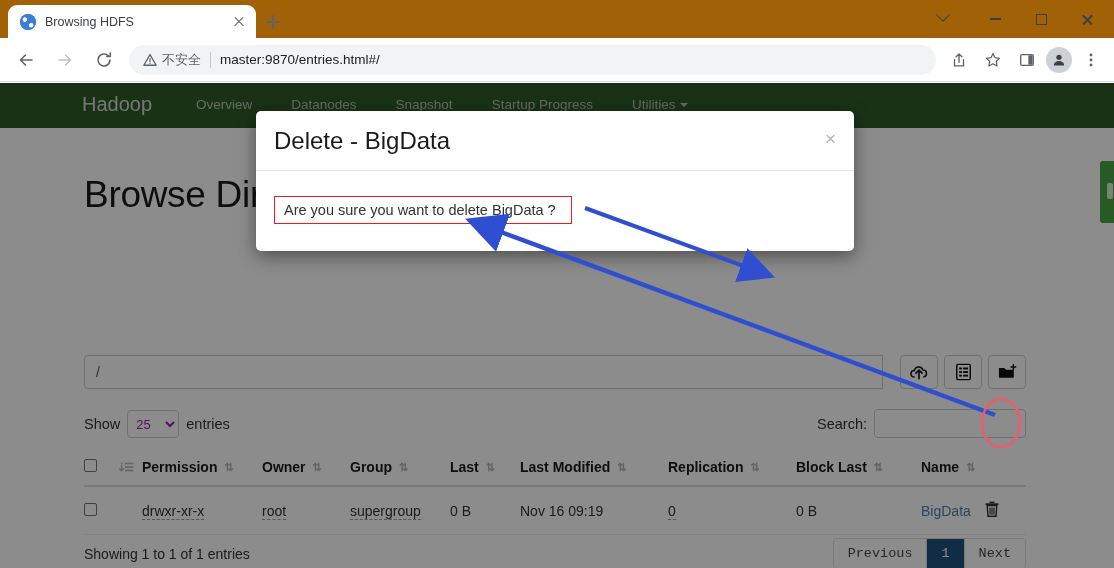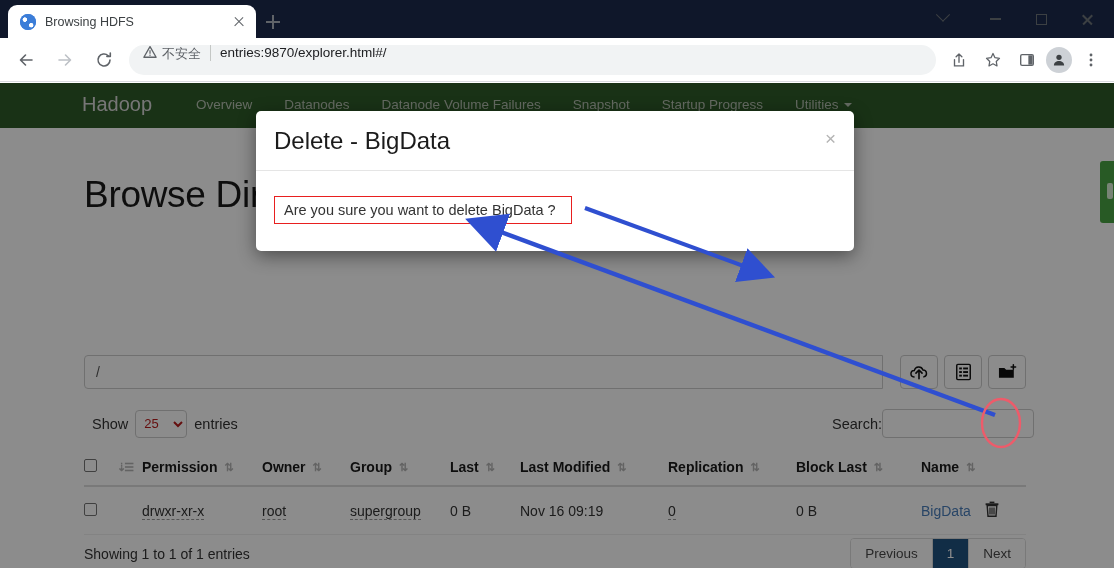--- a/index.html
+++ b/index.html
@@ -7,21 +7,21 @@
     width: 1114px; height: 568px;
     font-family: "Liberation Sans", sans-serif;
     overflow: hidden;
     background: #fff;
   }
   #screen { position: relative; width: 1114px; height: 568px; }
 
   
   .win-titlebar {
     position: absolute; left: 0; top: 0; width: 1114px; height: 38px;
-    background: #0f172a;
+    background: #a16207;
   }
   .tab {
     position: absolute; left: 8px; top: 5px; width: 248px; height: 33px;
     background: #fff; border-radius: 9px 9px 0 0;
     display: flex; align-items: center; padding: 0 8px 0 12px;
   }
   .tab-favicon {
     width: 16px; height: 16px; border-radius: 50%;
     background: #3b7dd8; flex: none; position: relative;
     display: flex; align-items: center; justify-content: center;
@@ -86,21 +86,21 @@
   }
   .nav-btn {
     width: 30px; height: 30px; margin-left: 9px; cursor: pointer;
     display: flex; align-items: center; justify-content: center;
     color: #5f6368;
   }
   .nav-btn.first { margin-left: 11px; }
   .nav-btn.disabled { color: #bdc1c6; }
   .omnibox {
     flex: 1; height: 30px; margin: 0 8px 0 10px; border-radius: 15px;
-    background: #f1f3f4; display: flex; padding: 0 14px;
+    background: #f1f3f4; display: flex; align-items: center; padding: 0 14px;
     font-size: 13.5px; color: #202124; cursor: text;
   }
   .insecure-text { color: #5f6368; font-size: 13px; }
   .omni-sep {
     width: 1px; height: 16px; background: #c4c7c5; margin: 0 9px;
   }
   .omni-url { color: #202124; font-size: 13.5px; }
   .tb-icon {
     width: 30px; height: 30px; margin-right: 4px; cursor: pointer;
     display: flex; align-items: center; justify-content: center; color: #5f6368;
@@ -118,21 +118,21 @@
   }
   .navbar {
     position: absolute; left: 0; top: 0; width: 1114px; height: 45px;
     background: #2f5b28;
   }
   .brand {
     position: absolute; left: 82px; top: 10px;
     font-size: 20px; color: #d8d8d8; font-weight: 400;
   }
   .navlinks {
-    position: absolute; left: 180px; top: 14px; display: flex; gap: 0;
+    position: absolute; left: 180px; top: 14px; display: flex; gap: 7px;
     font-size: 13.5px;
   }
   .navlinks a {
     color: #b7c2b3; text-decoration: none; padding: 0 16px; white-space: nowrap;
     cursor: pointer;
   }
   .caret-down {
     display: inline-block; width: 0; height: 0; margin-left: 5px;
     border-left: 4px solid transparent; border-right: 4px solid transparent;
     border-top: 4px solid #b7c2b3; vertical-align: middle;
@@ -162,31 +162,31 @@
     font-family: "Liberation Sans", sans-serif;
   }
   .btn-group { display: flex; gap: 0; margin-left: 11px; }
   .icon-btn {
     width: 38px; height: 34px; border: 1px solid #ccc; background: #fff;
     border-radius: 4px; margin-left: 6px; cursor: pointer;
     display: flex; align-items: center; justify-content: center; color: #111;
   }
 
   .showrow {
-    position: absolute; left: 92px; top: 326px; width: 942px;
-    display: flex; align-items: center; justify-content: space-between;
+    position: absolute; left: 84px; top: 326px; width: 942px;
+    display: flex; align-items: flex-end; justify-content: space-between;
     font-size: 14.5px; color: #333;
   }
   .show-left { display: flex; align-items: center; gap: 7px; }
   .entries-select {
     height: 28px; border: 1px solid #ccc; border-radius: 4px;
-    font-size: 13px; padding: 2px 4px; background: #fff; color: #b91c1c;
+    font-size: 13px; padding: 2px 4px; background: #fff; color: #a21caf;
     font-family: "Liberation Sans", sans-serif; cursor: pointer;
   }
-  .search-wrap { display: flex; align-items: center; }
+  .search-wrap { display: flex; align-items: center; gap: 7px; }
   .search-input {
     width: 152px; height: 29px; border: 1px solid #ccc; border-radius: 4px;
     padding: 0 8px; font-size: 13px; background: #fff;
     font-family: "Liberation Sans", sans-serif;
   }
 
   table.filetable {
     position: absolute; left: 84px; top: 368px; width: 942px;
     border-collapse: collapse; font-size: 14px;
   }
@@ -215,21 +215,21 @@
   .trash-ico { cursor: pointer; color: #333; }
 
   .footrow {
     position: absolute; left: 84px; top: 455px; width: 942px;
     display: flex; align-items: center; justify-content: space-between;
     font-size: 14px; color: #333;
   }
   .pager { display: flex; border: 1px solid #ddd; border-radius: 4px; overflow: hidden; }
   .pager div {
     padding: 7px 14px; font-size: 13.5px; color: #4a4a4a; cursor: pointer;
-    border-left: 1px solid #ddd; background: #fff;
+    border-left: 1px solid #ddd; background: #fff; font-family: Liberation Mono, monospace;
   }
   .pager div:first-child { border-left: none; }
   .pager div.active { background: #1f5280; color: #fff; }
 
   
   .backdrop {
     position: absolute; left: 0; top: 83px; width: 1114px; height: 485px;
     background: rgba(0,0,0,.45);
   }
   .modal {
@@ -318,21 +318,21 @@
     </div>
 
     <div class="omnibox">
       <svg width="14" height="14" viewBox="0 0 16 16" style="margin-right:5px">
         <path d="M8 1.8 15 14H1z" fill="none" stroke="#5f6368" stroke-width="1.5" stroke-linejoin="round"></path>
         <rect x="7.3" y="6" width="1.4" height="4" fill="#5f6368"></rect>
         <rect x="7.3" y="11" width="1.4" height="1.4" fill="#5f6368"></rect>
       </svg>
       <span class="insecure-text">不安全</span>
       <span class="omni-sep"></span>
-      <span class="omni-url">entries:9870/explorer.html#/</span>
+      <span class="omni-url">master:9870/entries.html#/</span>
     </div>
 
     <div class="tb-icon">
       <svg width="18" height="18" viewBox="0 0 20 20">
           <path d="M5 9.5v7h10v-7" stroke="#5f6368" stroke-width="1.5" fill="none" stroke-linecap="round"></path>
           <path d="M10 12.5V3.5M6.8 6.3 10 3.3l3.2 3" stroke="#5f6368" stroke-width="1.5" fill="none" stroke-linecap="round" stroke-linejoin="round"></path>
         </svg>
     </div>
     <div class="tb-icon">
       <svg width="18" height="18" viewBox="0 0 20 20">
@@ -360,21 +360,20 @@
     </div>
   </div>
 
   <div class="page">
 
     <div class="navbar">
       <span class="brand">Hadoop</span>
       <nav class="navlinks">
         <a>Overview</a>
         <a>Datanodes</a>
-        <a>Datanode Volume Failures</a>
         <a>Snapshot</a>
         <a>Startup Progress</a>
         <a><span>Utilities</span><i class="caret-down"></i></a>
       </nav>
     </div>
 
     <div class="green-tab"></div>
     <div class="green-tab-bar"></div>
 
     <div class="container">

